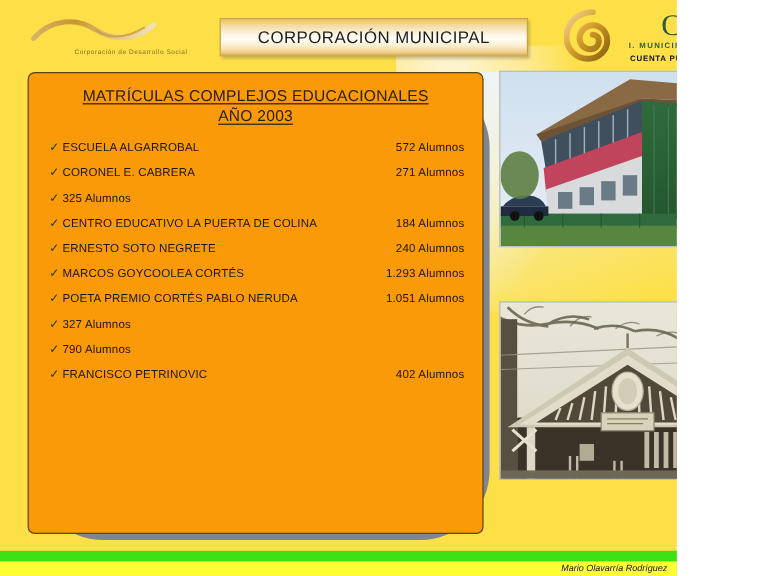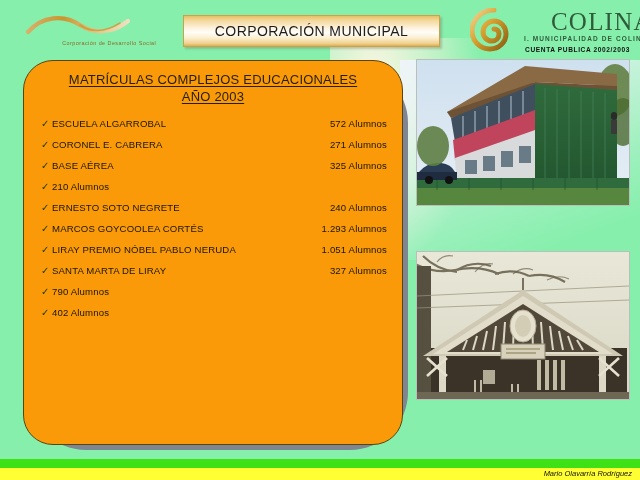--- a/index.html
+++ b/index.html
@@ -5,24 +5,24 @@
   html, body {
     margin: 0;
     padding: 0;
     background: #ffffff;
   }
   body {
     font-family: "Liberation Sans", sans-serif;
   }
   #slide {
     position: relative;
-    width: 640px;
+    width: 564px;
     height: 480px;
     overflow: hidden;
-    background: #86efac;
+    background: #fde047;
   }
 
   
   .bg-wash {
     position: absolute;
     left: 330px;
     top: 38px;
     width: 150px;
     height: 230px;
     background: radial-gradient(ellipse at 30% 20%, #fdf6e3 0%, rgba(253,246,227,0.45) 45%, rgba(255,255,255,0) 72%);
@@ -158,21 +158,21 @@
     border-radius: 58px;
   }
   .panel {
     position: absolute;
     left: 23px;
     top: 60px;
     width: 380px;
     height: 385px;
     background: #FB9A08;
     border: 1px solid #5a4410;
-    border-radius: 30px;
+    border-radius: 6px;
     box-sizing: border-box;
   }
 
   .panel-title {
     position: absolute;
     left: 0;
     top: 10px;
     width: 100%;
     text-align: center;
     color: #231f10;
@@ -327,53 +327,53 @@
           <span class="row-name">ESCUELA ALGARROBAL</span>
           <span class="row-value">572 Alumnos</span>
         </div>
         <div class="list-row">
           <span class="bullet-check">✓</span>
           <span class="row-name">CORONEL E. CABRERA</span>
           <span class="row-value">271 Alumnos</span>
         </div>
         <div class="list-row">
           <span class="bullet-check">✓</span>
-          <span class="row-name">BASE AÉREA</span>
           <span class="row-value">325 Alumnos</span>
         </div>
         <div class="list-row">
           <span class="bullet-check">✓</span>
-          <span class="row-value">210 Alumnos</span>
+          <span class="row-name">CENTRO EDUCATIVO LA PUERTA DE COLINA</span>
+          <span class="row-value">184 Alumnos</span>
         </div>
         <div class="list-row">
           <span class="bullet-check">✓</span>
           <span class="row-name">ERNESTO SOTO NEGRETE</span>
           <span class="row-value">240 Alumnos</span>
         </div>
         <div class="list-row">
           <span class="bullet-check">✓</span>
           <span class="row-name">MARCOS GOYCOOLEA CORTÉS</span>
           <span class="row-value">1.293 Alumnos</span>
         </div>
         <div class="list-row">
           <span class="bullet-check">✓</span>
-          <span class="row-name">LIRAY PREMIO NÓBEL PABLO NERUDA</span>
+          <span class="row-name">POETA PREMIO CORTÉS PABLO NERUDA</span>
           <span class="row-value">1.051 Alumnos</span>
         </div>
         <div class="list-row">
           <span class="bullet-check">✓</span>
-          <span class="row-name">SANTA MARTA DE LIRAY</span>
           <span class="row-value">327 Alumnos</span>
         </div>
         <div class="list-row">
           <span class="bullet-check">✓</span>
           <span class="row-value">790 Alumnos</span>
         </div>
         <div class="list-row">
           <span class="bullet-check">✓</span>
+          <span class="row-name">FRANCISCO PETRINOVIC</span>
           <span class="row-value">402 Alumnos</span>
         </div>
       </div>
   </div>
 
   <div class="photo" id="photo-school-modern">
     <svg width="212" height="145" viewBox="0 0 212 145">
       <defs>
         <linearGradient id="sky1" x1="0" y1="0" x2="0" y2="1">
           <stop offset="0%" stop-color="#cfe0ef"></stop>

